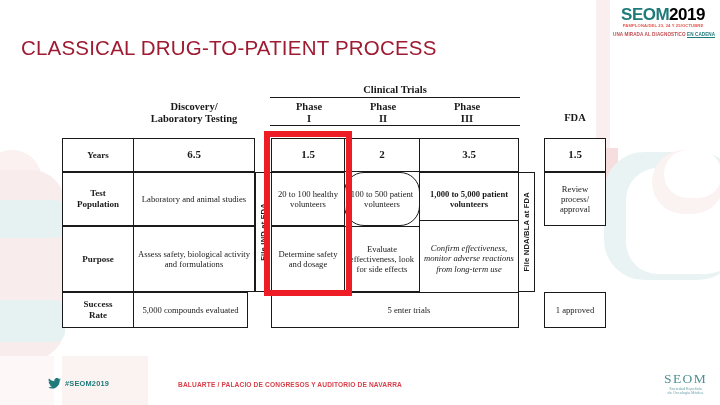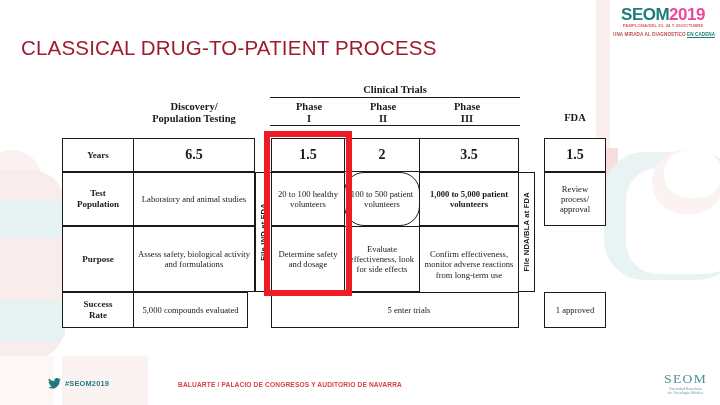--- a/index.html
+++ b/index.html
@@ -98,21 +98,21 @@
     text-align:center;
     line-height:1;
   }
   .event-logo .wordmark {
     font-family:"Liberation Sans", sans-serif;
     font-weight:700; font-size:17px;
     letter-spacing:-0.5px;
     white-space:nowrap;
   }
   .event-logo .wm-seom { color:#1f7a7a; }
-  .event-logo .wm-year { color:#ec4899; }
+  .event-logo .wm-year { color:#000000; }
   .event-logo .dates {
     margin-top:1px;
     font-family:"Liberation Sans", sans-serif;
     font-weight:700; font-size:4.2px;
     letter-spacing:0.1px;
     color:#e2574c;
     white-space:nowrap;
   }
   .event-logo .tagline {
     margin-top:5px;
@@ -152,21 +152,21 @@
     position:absolute;
     border:1.3px solid #1a1a1a;
     background:#ffffff;
     font-family:"Liberation Serif", serif;
     font-size:8.6px; color:#1a1a1a;
     display:flex; align-items:center; justify-content:center;
     text-align:center; line-height:1.2;
     padding:1px 2px;
   }
   .cell.rowlabel { font-weight:700; font-size:9px; }
-  .cell.big { font-weight:700; font-size:14px; }
+  .cell.big { font-weight:700; font-size:11px; }
 
   .vtext {
     position:absolute;
     border:1.3px solid #1a1a1a;
     background:#ffffff;
     display:flex; align-items:center; justify-content:center;
   }
   .vtext span {
     font-family:"Liberation Sans", sans-serif;
     font-weight:700; font-size:7.6px; color:#1a1a1a;
@@ -253,21 +253,21 @@
 </div>
 
 <div class="diagram">
 
   <div class="ct-label" style="left:270px; top:84px; width:250px;">Clinical Trials</div>
   <div class="ct-rule" style="left:270px; top:97px; width:250px;"></div>
   <div class="ct-rule" style="left:270px; top:125px; width:250px;"></div>
 
   <div class="col-head" style="left:135px; top:101px; width:118px;">
     <div>Discovery/</div>
-    <div>Population Testing</div>
+    <div>Laboratory Testing</div>
   </div>
   <div class="col-head" style="left:273px; top:101px; width:72px;">
     <div>Phase</div>
     <div>I</div>
   </div>
   <div class="col-head" style="left:347px; top:101px; width:72px;">
     <div>Phase</div>
     <div>II</div>
   </div>
   <div class="col-head" style="left:424px; top:101px; width:86px;">
@@ -298,21 +298,21 @@
   <div class="cell" style="left:344px; top:172px; width:76px; height:54px;border-radius:20px;">100 to 500 patient volunteers</div>
   <div class="cell" style="left:419px; top:172px; width:100px; height:54px;font-weight:bold;">1,000 to 5,000 patient volunteers</div>
   <div class="cell" style="left:544px; top:172px; width:62px; height:54px;">Review process/ approval</div>
 
   <div class="cell rowlabel" style="left:62px; top:226px; width:72px; height:66px;">
     <span>Purpose</span>
   </div>
   <div class="cell" style="left:133px; top:226px; width:122px; height:66px;">Assess safety, biological activity and formulations</div>
   <div class="cell" style="left:271px; top:226px; width:74px; height:66px;">Determine safety and dosage</div>
   <div class="cell" style="left:344px; top:226px; width:76px; height:66px;">Evaluate effectiveness, look for side effects</div>
-  <div class="cell" style="left:419px; top:226px; width:100px; height:77px;">Confirm effectiveness, monitor adverse reactions from long-term use</div>
+  <div class="cell" style="left:419px; top:220px; width:100px; height:77px;font-style:italic;">Confirm effectiveness, monitor adverse reactions from long-term use</div>
 
   <div class="cell rowlabel" style="left:62px; top:292px; width:72px; height:36px;">
     <div>
       <div>Success</div>
       <div>Rate</div>
     </div>
   </div>
   <div class="cell" style="left:133px; top:292px; width:115px; height:36px;text-align:right;">5,000 compounds evaluated</div>
   <div class="cell" style="left:271px; top:292px; width:248px; height:36px;padding-left:30px;">5 enter trials</div>
   <div class="cell" style="left:544px; top:292px; width:62px; height:36px;">1 approved</div>

